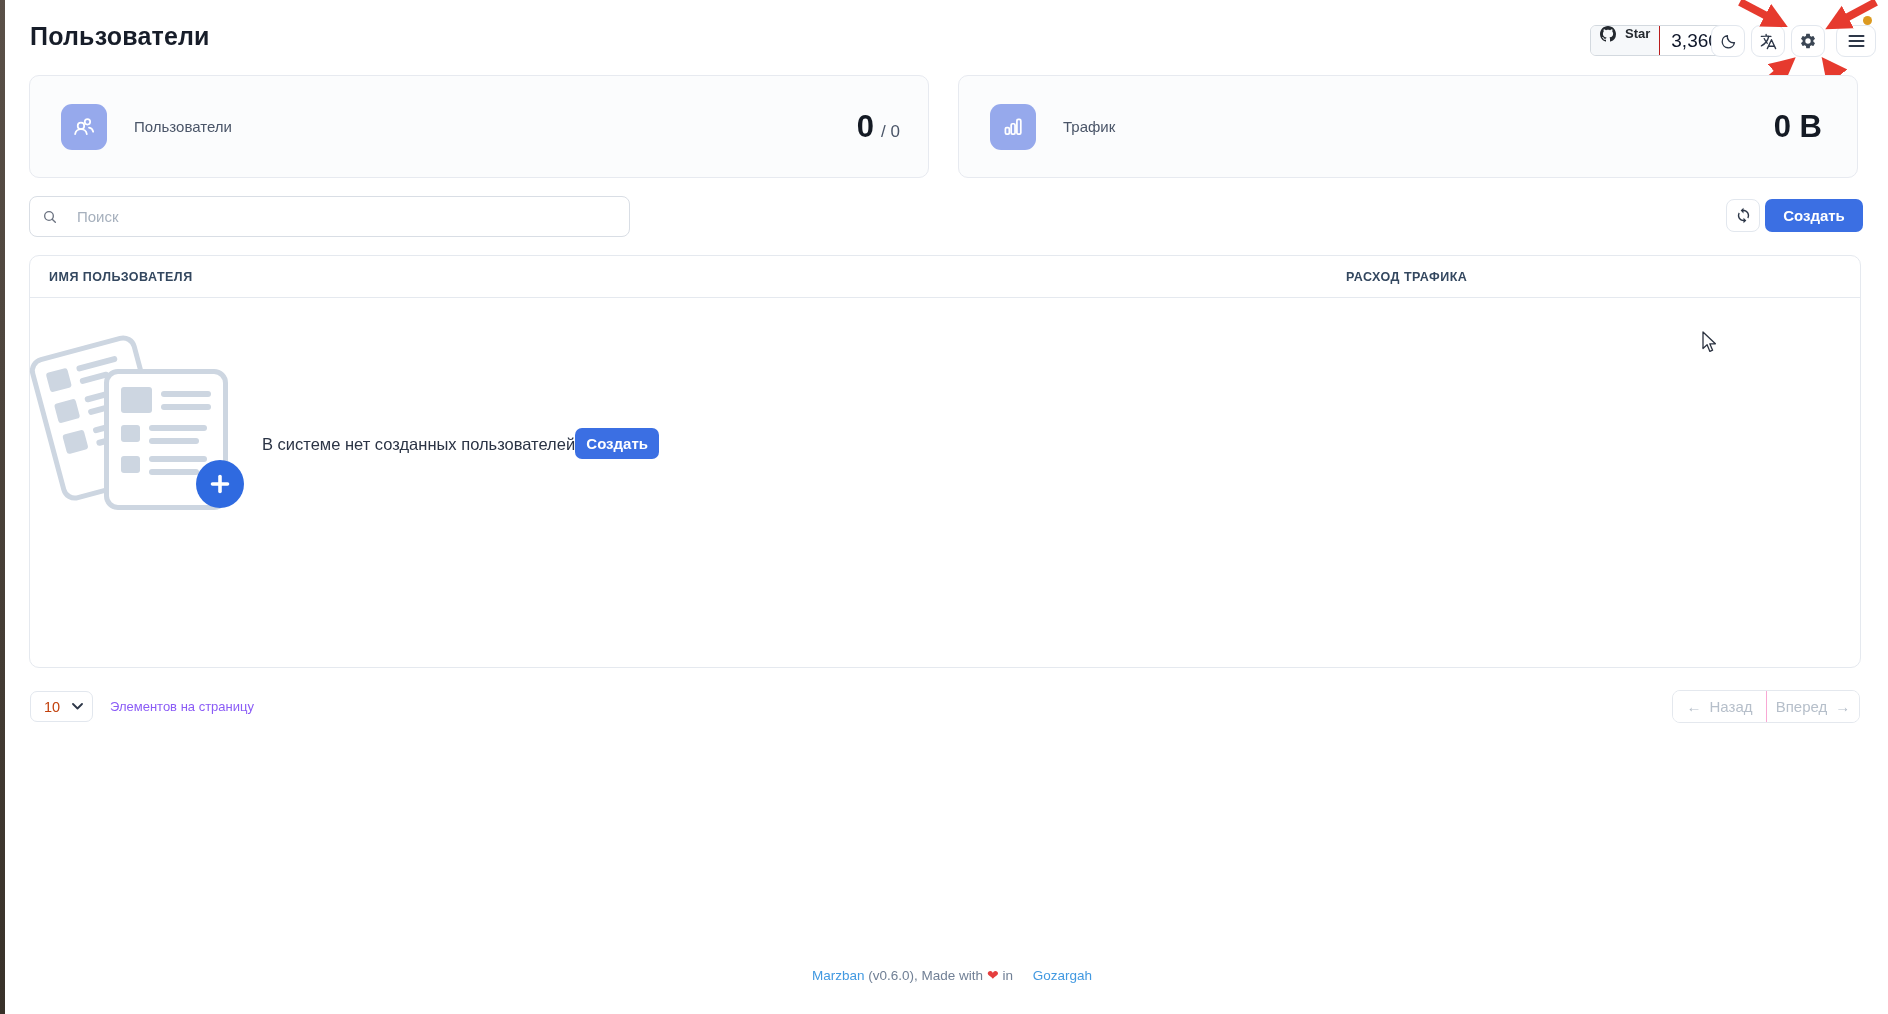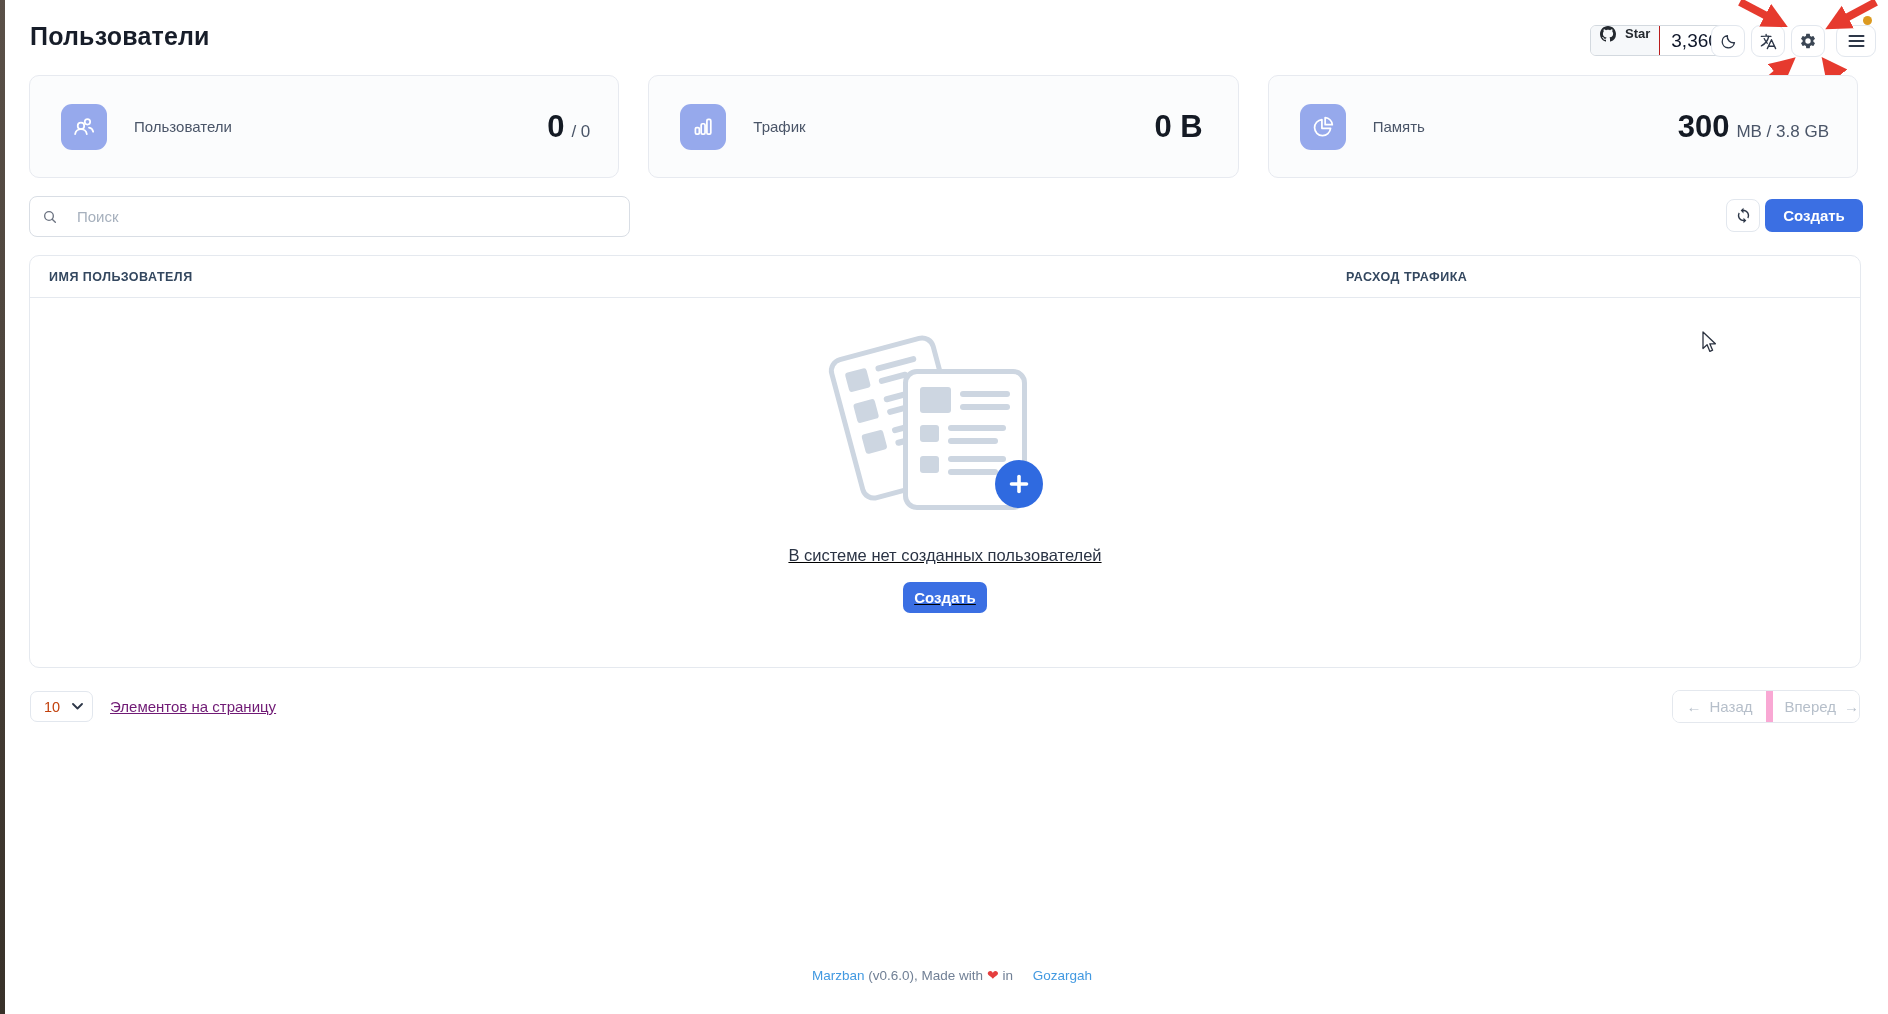--- a/index.html
+++ b/index.html
@@ -52,46 +52,46 @@
   
   .table { position:absolute; left:29px; top:255px; width:1832px; height:413px;
     border:1px solid #e5e9ef; border-radius:10px; background:#fff; }
   .thead { position:relative; height:42px; border-bottom:1px solid #e5e9ef; }
   .th { position:absolute; top:0; height:42px; display:flex; align-items:center; gap:10px;
     font-size:12.5px; font-weight:700; letter-spacing:.04em; color:#33475f; }
   .th-user { left:19px; } .th-status { left:906px; } .th-traffic { left:1316px; }
   .th .sep { color:#33475f; font-weight:700; }
 
   
-  .empty { position:absolute; left:0; top:86px; width:100%; display:flex; flex-direction:column; align-items:center;text-decoration:underline; }
+  .empty { position:absolute; left:0; top:86px; width:100%; display:flex; flex-direction:row; align-items:center; }
   .illus { position:relative; width:232px; height:186px; }
   .doc { position:absolute; background:#fff; border:5px solid #cdd6e1; border-radius:14px; }
   .doc-back { left:14px; top:2px; width:110px; height:148px; transform:rotate(-15deg); overflow:hidden; padding:12px 10px; }
   .doc-front { left:74px; top:27px; width:124px; height:141px; padding:13px 12px; z-index:2; }
   .row { display:flex; gap:9px; margin-bottom:12px; }
   .blk { background:#cdd6e1; border-radius:3px; }
   .lines { display:flex; flex-direction:column; gap:7px; justify-content:center; flex:1; }
   .ln { height:6px; border-radius:3px; background:#cdd6e1; }
   .plus-circle { position:absolute; left:166px; top:118px; width:48px; height:48px; border-radius:50%;
     background:#2f6ae0; z-index:3; display:flex; align-items:center; justify-content:center; cursor:pointer; }
   .empty-msg { margin-top:18px; font-size:16.5px; color:#2b3445; }
   .empty-create { margin-top:17px; width:84px; height:31px; border:none; border-radius:7px; background:#3b6fe3;
     color:#fff; font-size:15px; font-weight:700; cursor:pointer; font-family:"Liberation Sans", sans-serif; }
 
   
   .pagesize { position:absolute; left:30px; top:691px; width:63px; height:31px; border:1px solid #e2e7ee;
     border-radius:7px; background:#fff; display:flex; align-items:center; justify-content:space-between;
     padding:0 9px 0 13px; cursor:pointer; font-size:14.5px; color:#c2410c; }
   .pagesize-label { position:absolute; left:110px; top:691px; height:31px; display:flex; align-items:center;
-    font-size:15px; color:#701a75;text-decoration:underline; }
+    font-size:13px; color:#8b5cf6; }
   .pager { position:absolute; left:1672px; top:690px; height:33px; display:flex; border:1px solid #e4e8ee;
     border-radius:8px; overflow:hidden; background:#fff; }
   .pager button { width:93px; border:none; background:#fff; color:#b6bfca; font-size:15px;
     font-family:"Liberation Sans", sans-serif; cursor:default; display:flex; align-items:center; justify-content:center; gap:8px; }
-  .pager button + button { border-left:7px solid #f9a8d4;justify-content:flex-end; }
+  .pager button + button { border-left:1px solid #f9a8d4; }
 
   
   .footer { position:absolute; left:0; top:967px; width:100%; text-align:center; font-size:13.5px; color:#718096; }
   .footer .lnk { color:#4299e1; cursor:pointer;margin-left:16px; }
   .footer .heart { color:#e53e3e; font-size:14px; }
 </style>
 </head>
 <body>
 
 <div class="app">
@@ -176,35 +176,20 @@
               <rect x="15.6" y="5" width="3.6" height="13.5" rx="1.2"></rect>
             </g>
           </svg>
       </div>
       <div class="card-label">Трафик</div>
       <div class="card-val">
         <span class="big">0 B</span>
         <span class="suf"></span>
       </div>
     </div>
-    <div class="card">
-      <div class="tile">
-        <svg width="26" height="26" viewBox="0 0 24 24">
-            <g fill="none" stroke="#fff" stroke-width="1.6" stroke-linejoin="round">
-              <path d="M11 5.2a7.4 7.4 0 1 0 8 8h-8z"></path>
-              <path d="M14 3.3a7.4 7.4 0 0 1 6.6 6.6H14z"></path>
-            </g>
-          </svg>
-      </div>
-      <div class="card-label">Память</div>
-      <div class="card-val">
-        <span class="big">300</span>
-        <span class="suf">MB / 3.8 GB</span>
-      </div>
-    </div>
   </div>
 
   <div class="search-box">
     <svg width="16" height="16" viewBox="0 0 24 24">
         <circle cx="10.5" cy="10.5" r="6.5" fill="none" stroke="#6b7280" stroke-width="2"></circle>
         <line x1="15.3" y1="15.3" x2="20" y2="20" stroke="#6b7280" stroke-width="2" stroke-linecap="round"></line>
       </svg>
     <input type="text" placeholder="Поиск" style="">
   </div>
   <div class="refresh-btn">

